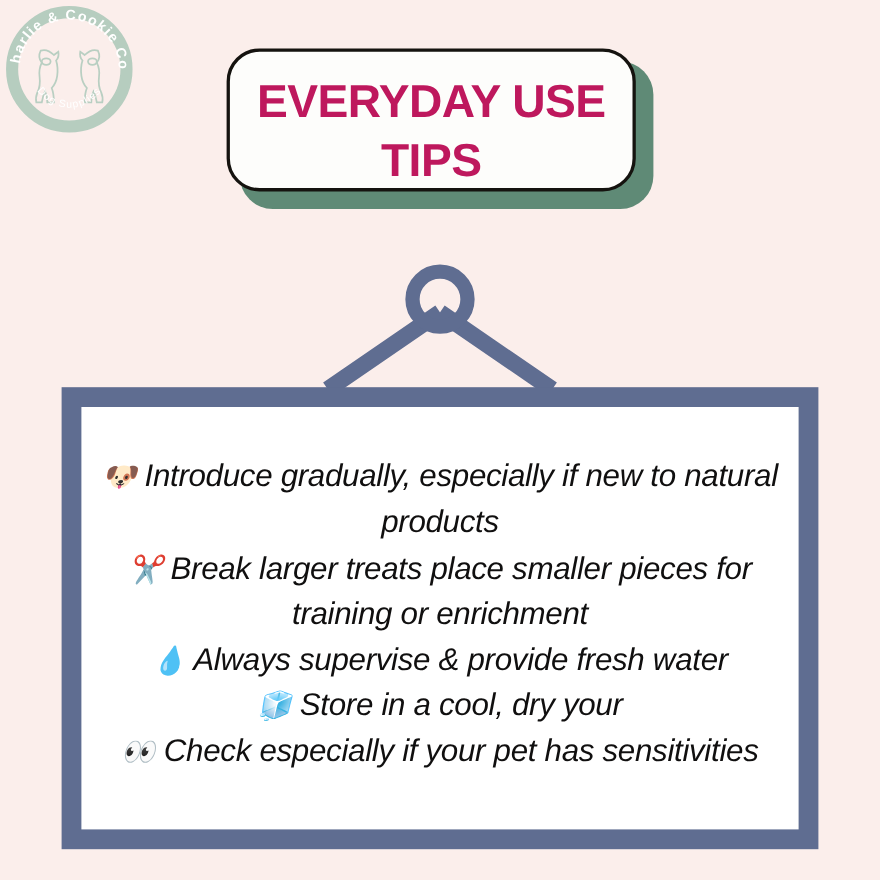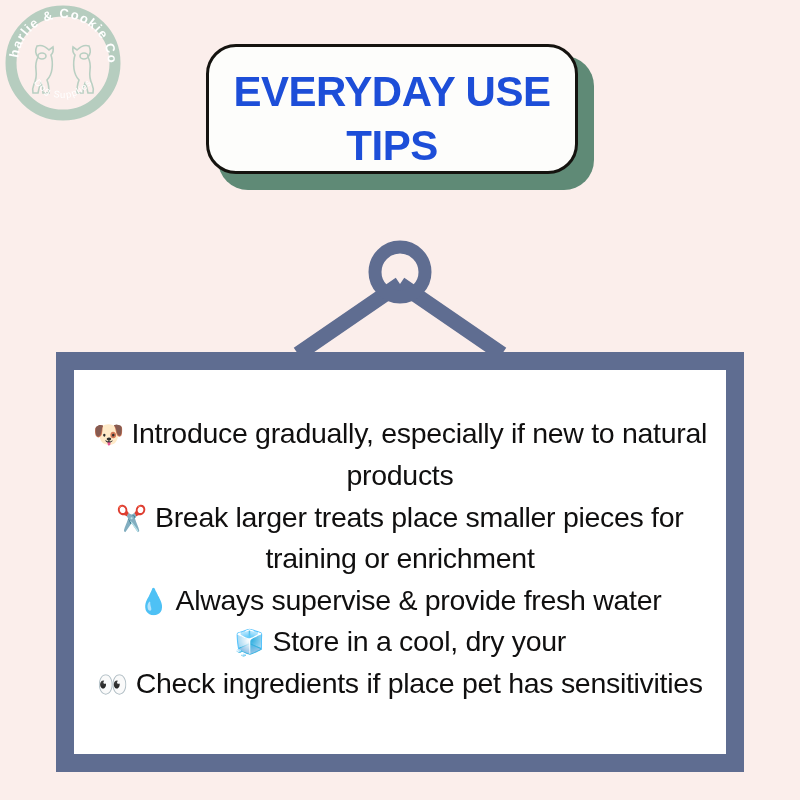--- a/index.html
+++ b/index.html
@@ -60,21 +60,21 @@
     align-items: center;
     justify-content: center;
     box-sizing: border-box;
   }
   #title-text {
     font-family: "Liberation Sans Narrow", "Liberation Sans", sans-serif;
     font-weight: bold;
     font-size: 42px;
     line-height: 1.28;
     letter-spacing: -0.5px;
-    color: #1d4ed8;
+    color: #be185d;
     text-align: center;
     white-space: pre-line;
     padding: 0 14px;
     margin-top: 19px;
   }
 
   
   #hanger {
     position: absolute;
     left: 280px;
@@ -104,20 +104,21 @@
     flex-direction: column;
     align-items: center;
     justify-content: center;
     padding: 10px 12px 16px 12px;
   }
   #tips-list {
     list-style: none;
     margin: 0;
     padding: 0;
     width: 100%;
+    font-style: italic;
   }
   .tip-line {
     font-family: "Liberation Sans", "DejaVu Sans", sans-serif;
     font-size: 28.5px;
     line-height: 1.46;
     color: #100f0f;
     text-align: center;
     letter-spacing: -0.3px;
   }
   .tip-emoji {
@@ -184,19 +185,19 @@
         <li class="tip-line">
           <span class="tip-emoji">💧</span>
           <span>Always supervise &amp; provide fresh water</span>
         </li>
         <li class="tip-line">
           <span class="tip-emoji">🧊</span>
           <span>Store in a cool, dry your</span>
         </li>
         <li class="tip-line">
           <span class="tip-emoji">👀</span>
-          <span>Check ingredients if place pet has sensitivities</span>
+          <span>Check especially if your pet has sensitivities</span>
         </li>
       </ul>
     </div>
   </div>
 
 </div>
 
 </body></html>

